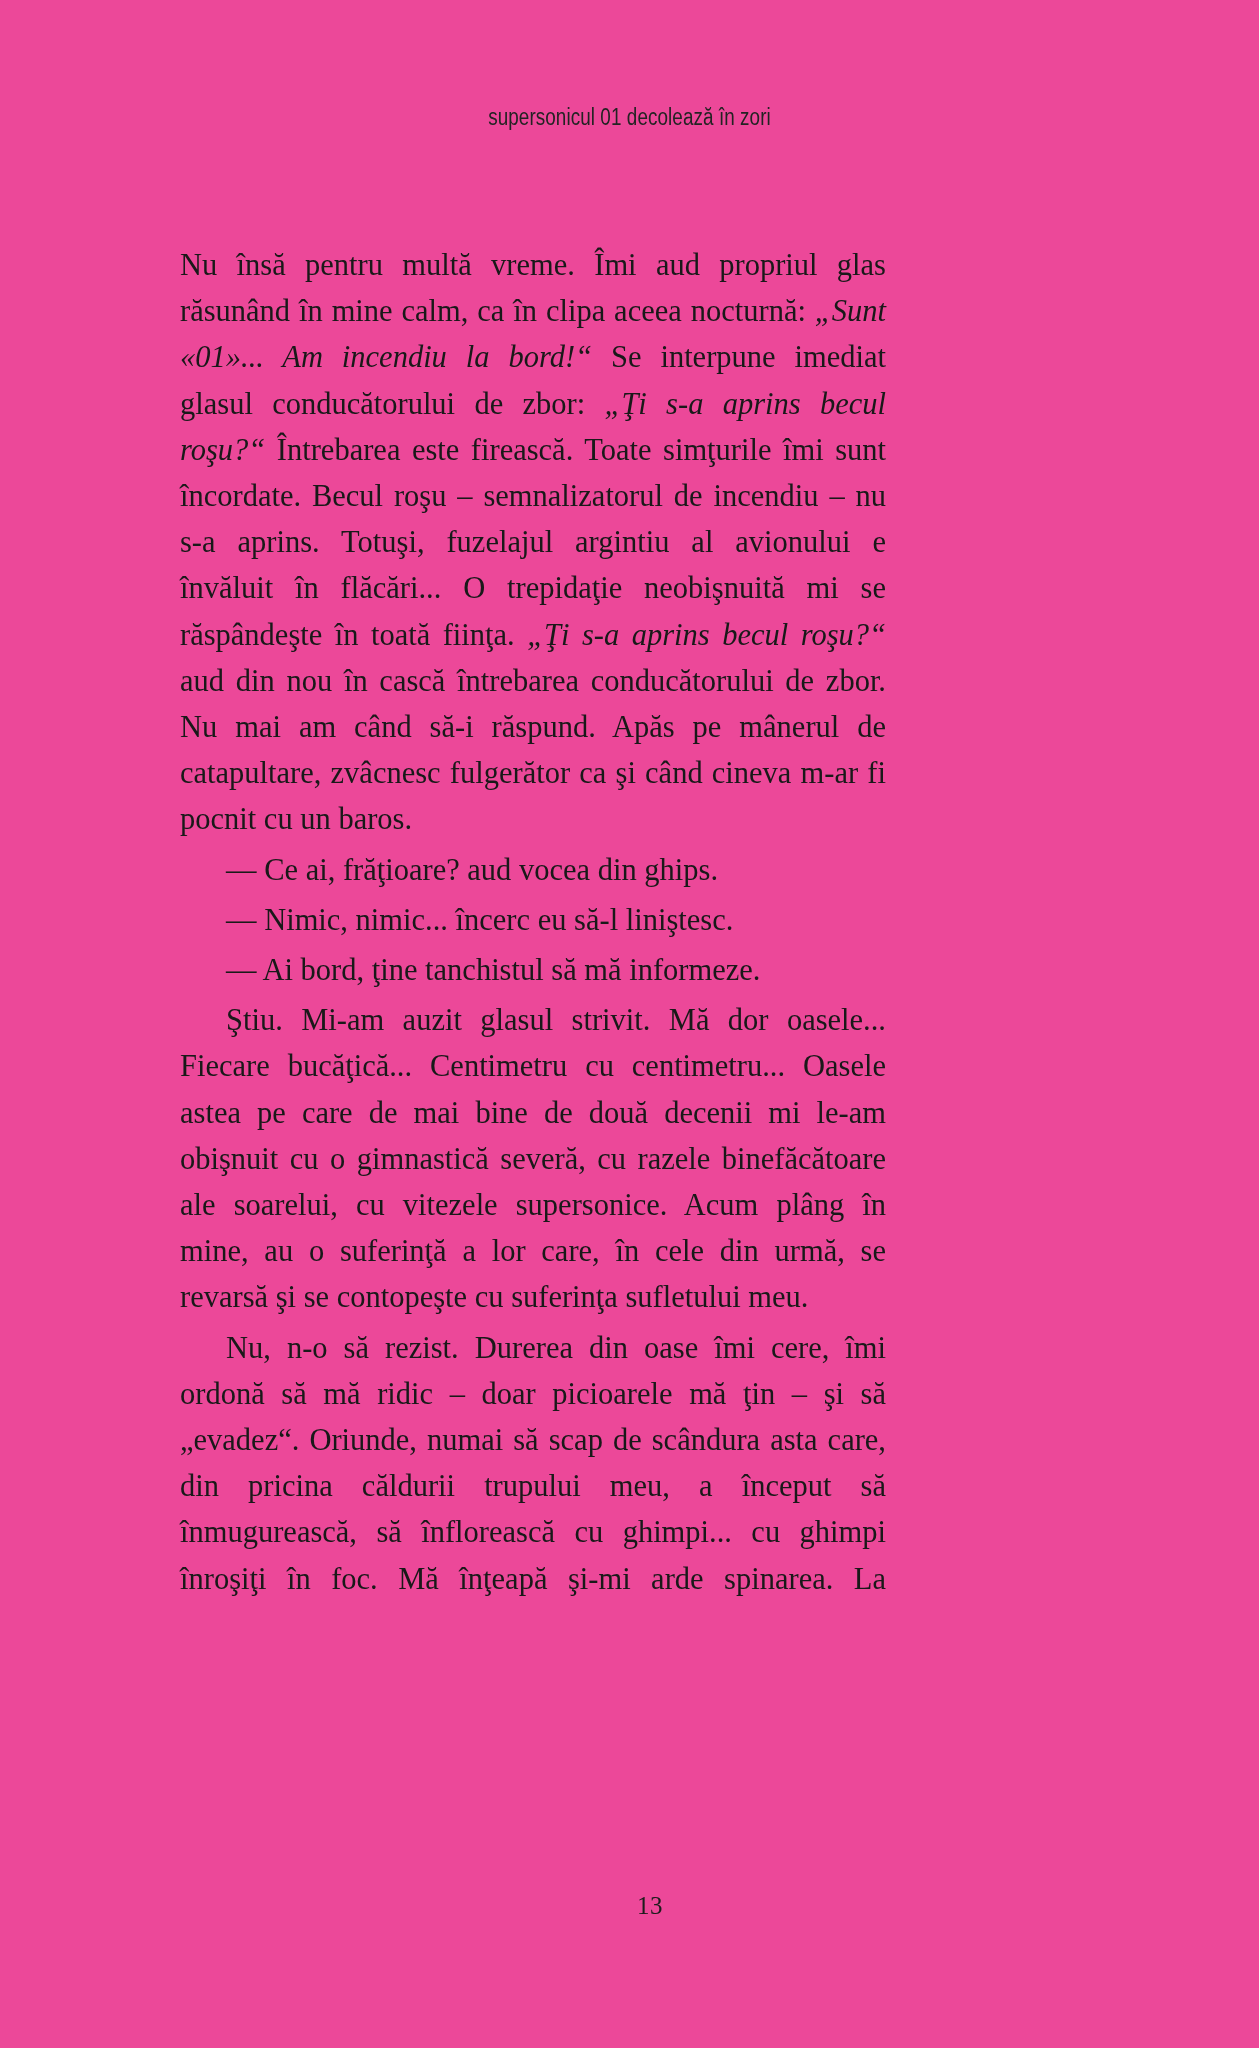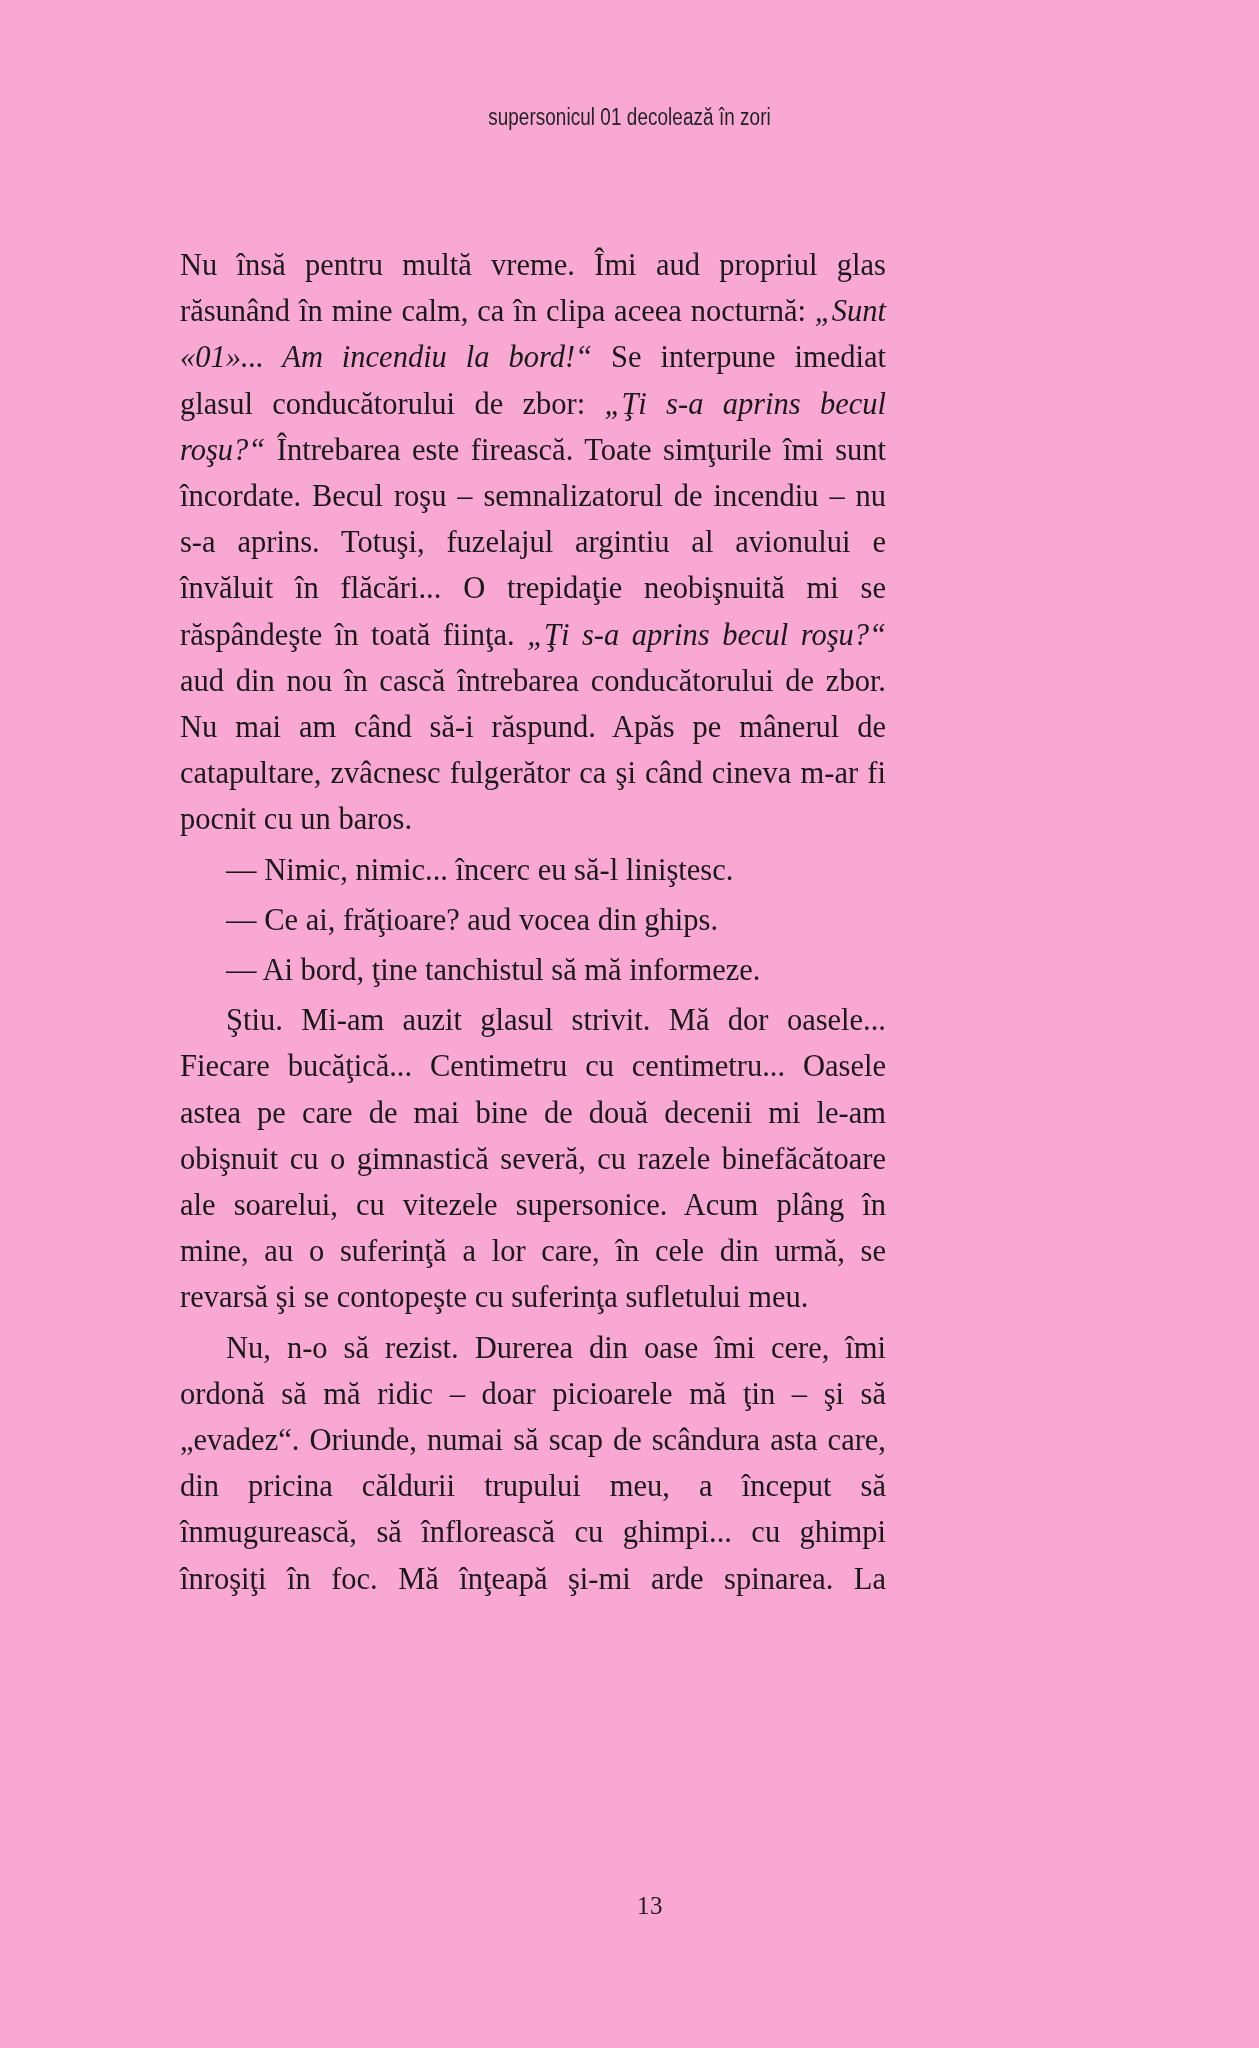--- a/index.html
+++ b/index.html
@@ -86,28 +86,28 @@
     font-size: 25px;
     font-family: "Liberation Serif", "DejaVu Serif", serif;
     color: #1d1d1d;
     letter-spacing: 0.4px;
     margin-left: 41px;
   }
 </style>
 </head>
 <body style="color: rgb(25, 25, 25);">
 
-<div class="page" style="background: #f9a8d4;">
+<div class="page" style="background: #ec4899;">
 
   <div class="running-head">supersonicul 01 decolează în zori</div>
 
   <div class="textblock">
     <p class="para noindent" id="p1"><span>Nu însă pentru multă vreme. Îmi aud propriul glas răsunând în mine calm, ca în clipa aceea nocturnă: </span><i>„Sunt «01»... Am incendiu la bord!“</i><span> Se interpune imediat glasul conducătorului de zbor: </span><i>„Ţi s-a aprins becul roşu?“</i><span> Întrebarea este firească. Toate simţurile îmi sunt încordate. Becul roşu – semnalizatorul de incendiu – nu s-a aprins. Totuşi, fuzelajul argintiu al avionului e învăluit în flăcări... O trepidaţie neobişnuită mi se răspândeşte în toată fiinţa. </span><i>„Ţi s-a aprins becul roşu?“</i><span> aud din nou în cască întrebarea conducătorului de zbor. Nu mai am când să-i răspund. Apăs pe mânerul de catapultare, zvâcnesc fulgerător ca şi când cineva m-ar fi pocnit cu un baros.</span></p>
+    <p class="para indent" id="p3"><span>— Ce ai, frăţioare? aud vocea din ghips.</span></p>
     <p class="para indent" id="p4"><span>— Nimic, nimic... încerc eu să-l liniştesc.</span></p>
-    <p class="para indent" id="p3"><span>— Ce ai, frăţioare? aud vocea din ghips.</span></p>
     <p class="para indent" id="p5"><span>— Ai bord, ţine tanchistul să mă informeze.</span></p>
     <p class="para indent" id="p6"><span>Ştiu. Mi-am auzit glasul strivit. Mă dor oasele... Fiecare bucăţică... Centimetru cu centimetru... Oasele astea pe care de mai bine de două decenii mi le-am obişnuit cu o gimnastică severă, cu razele binefăcătoare ale soarelui, cu vitezele supersonice. Acum plâng în mine, au o suferinţă a lor care, în cele din urmă, se revarsă şi se contopeşte cu suferinţa sufletului meu.</span></p>
     <p class="para indent flush-last" id="p7"><span>Nu, n-o să rezist. Durerea din oase îmi cere, îmi ordonă să mă ridic – doar picioarele mă ţin – şi să „evadez“. Oriunde, numai să scap de scândura asta care, din pricina căldurii trupului meu, a început să înmugurească, să înflorească cu ghimpi... cu ghimpi înroşiţi în foc. Mă înţeapă şi-mi arde spinarea. La</span></p>
   </div>
 
   <div class="folio">13</div>
 
 </div>
 
 </body></html>

